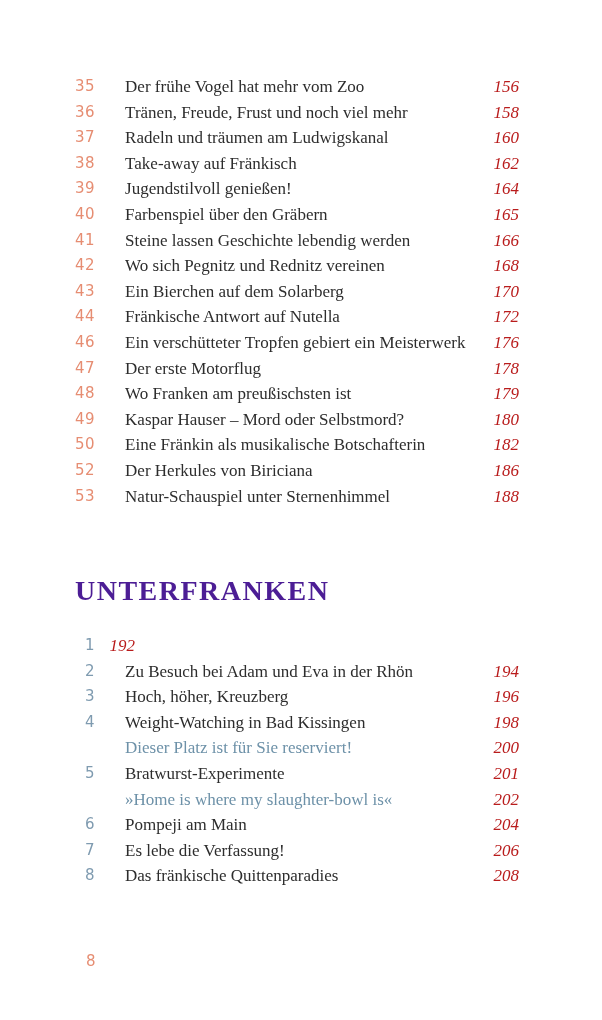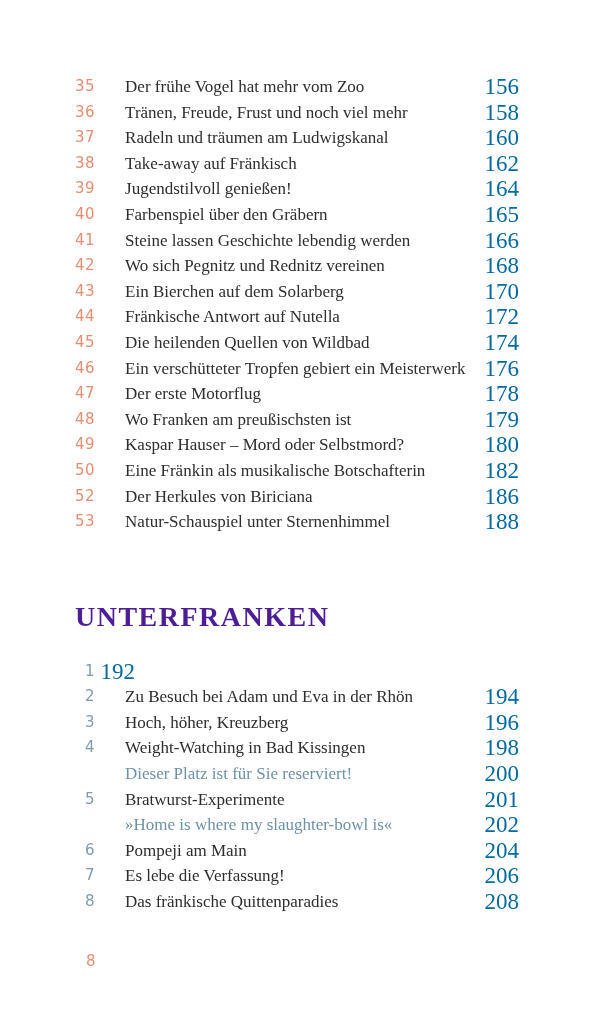--- a/index.html
+++ b/index.html
@@ -51,22 +51,23 @@
     color: #2d2d2d;
     white-space: nowrap;
     overflow: hidden;
   }
   .title.sub-title {
     color: #6d91a8;
   }
   .pagenum {
     flex: 0 0 40px;
     text-align: right;
-    color: #0369a1;
-    font-size: 23px;
+    color: #b91c1c;
+    font-size: 17px;
+    font-style: italic;
   }
   .section-heading {
     margin: 66px 0 26px 0;
     font-family: "Liberation Serif", serif;
     font-weight: 700;
     font-size: 28px;
     letter-spacing: 1.5px;
     color: #4c1d95;
   }
   .footer-pagenum {
@@ -128,25 +129,20 @@
           <span class="num orange">43</span>
           <span class="title">Ein Bierchen auf dem Solarberg</span>
           <span class="pagenum">170</span>
         </div>
         <div class="entry">
           <span class="num orange">44</span>
           <span class="title">Fränkische Antwort auf Nutella</span>
           <span class="pagenum">172</span>
         </div>
         <div class="entry">
-          <span class="num orange">45</span>
-          <span class="title">Die heilenden Quellen von Wildbad</span>
-          <span class="pagenum">174</span>
-        </div>
-        <div class="entry">
           <span class="num orange">46</span>
           <span class="title">Ein verschütteter Tropfen gebiert ein Meisterwerk</span>
           <span class="pagenum">176</span>
         </div>
         <div class="entry">
           <span class="num orange">47</span>
           <span class="title">Der erste Motorflug</span>
           <span class="pagenum">178</span>
         </div>
         <div class="entry">

